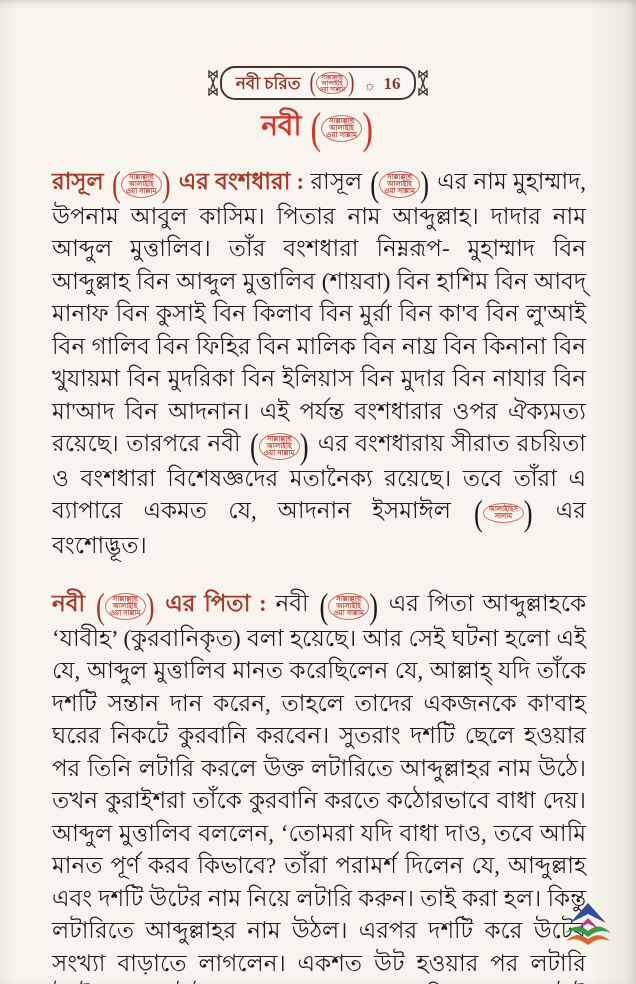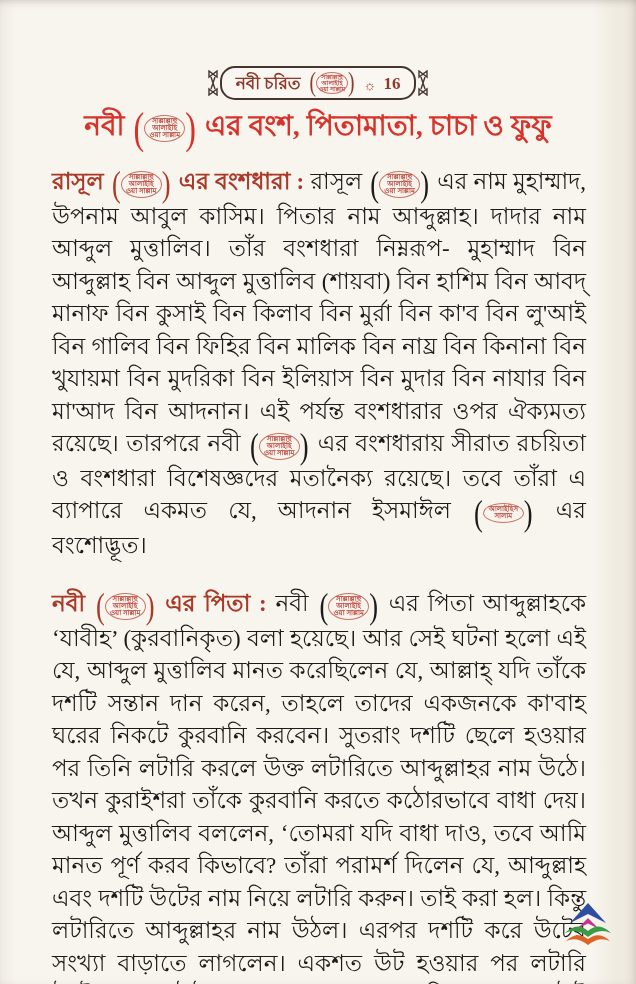--- a/index.html
+++ b/index.html
@@ -77,21 +77,20 @@
     </svg>
   </div>
 
   <div class="main-title">
     <span>নবী</span>
     <span class="seal">
         <span class="paren">(</span>
         <span class="seal-text">সাল্লাল্লাহু আলাইহি ওয়া সাল্লাম</span>
         <span class="paren">)</span>
       </span>
-    <span>এর বংশ, পিতামাতা, চাচা ও ফুফু</span>
   </div>
 
   <div class="content">
       <div class="para"><span class="lead">রাসূল</span> <span class="seal">
           <span class="paren" style="color: rgb(169, 58, 40);">(</span>
           <span class="seal-text">সাল্লাল্লাহু আলাইহি ওয়া সাল্লাম</span>
           <span class="paren" style="color: rgb(169, 58, 40);">)</span>
         </span> <span class="lead">এর বংশধারা :</span> <span class="body-text">রাসূল</span> <span class="seal">
           <span class="paren">(</span>
           <span class="seal-text">সাল্লাল্লাহু আলাইহি ওয়া সাল্লাম</span>

